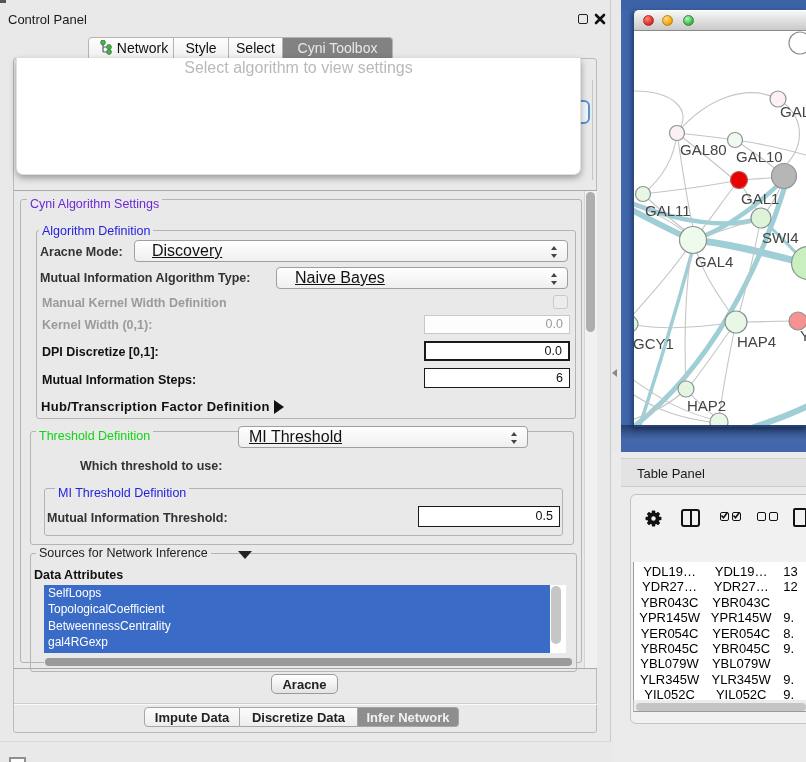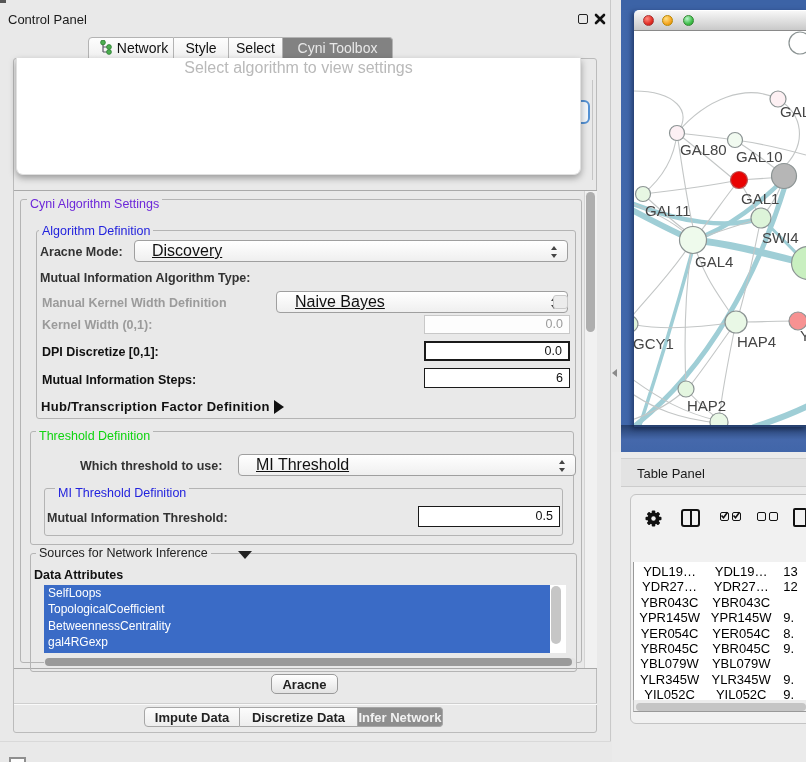--- a/index.html
+++ b/index.html
@@ -71,36 +71,36 @@
 
 <div class="gbox" style="left:20px;top:199px;width:562px;height:464px;"></div>
 <div class="gtitle" style="left:27px;top:197px;color:#6d28d9;">Cyni Algorithm Settings</div>
 
 <div class="gbox" style="left:36px;top:230px;width:540px;height:189px;"></div>
 <div class="gtitle" style="left:39px;top:224px;color:#2222dd;">Algorithm Definition</div>
 
 <div class="lbl abs" style="left:40px;top:245px;">Aracne Mode:</div>
 <div class="combo" style="left:134px;top:240px;width:434px;padding-left:17px;">Discovery<span class="spin"></span></div>
 <div class="lbl abs" style="left:40px;top:271px;">Mutual Information Algorithm Type:</div>
-<div class="combo" style="left:276px;top:267px;width:292px;padding-left:18px;margin-top:24px;">Naive Bayes<span class="spin"></span></div>
+<div class="combo" style="left:276px;top:267px;width:292px;padding-left:18px;">Naive Bayes<span class="spin"></span></div>
 <div class="glbl abs" style="left:42px;top:296px;">Manual Kernel Width Definition</div>
 <div class="abs" style="left:553px;top:295px;width:15px;height:14px;background:#ececec;border:1px solid #c9c9c9;border-radius:3px;"></div>
 <div class="glbl abs" style="left:42px;top:318px;">Kernel Width (0,1):</div>
 <div class="field" style="left:424px;top:315px;width:146px;height:19px;border:1px solid #c8c8c8;color:#9b9b9b;background:#fdfdfd;line-height:17px;">0.0</div>
 <div class="lbl abs" style="left:42px;top:345px;color:#111;">DPI Discretize [0,1]:</div>
 <div class="field" style="left:424px;top:341px;width:146px;height:20px;border:2px solid #1a1a1a;line-height:16px;">0.0</div>
 <div class="lbl abs" style="left:42px;top:373px;color:#111;">Mutual Information Steps:</div>
 <div class="field" style="left:424px;top:368px;width:146px;height:20px;border:1px solid #1a1a1a;line-height:18px;">6</div>
 <div class="lbl abs" style="left:41px;top:399px;color:#111;font-size:13px;letter-spacing:0.3px;">Hub/Transcription Factor Definition</div>
 <div class="abs" style="left:274px;top:400px;width:0;height:0;border-top:7px solid transparent;border-bottom:7px solid transparent;border-left:10px solid #111;"></div>
 
 <div class="gbox" style="left:30px;top:431px;width:544px;height:114px;"></div>
 <div class="gtitle" style="left:36px;top:429px;color:#10d410;">Threshold Definition</div>
 <div class="lbl abs" style="left:80px;top:459px;">Which threshold to use:</div>
-<div class="combo" style="left:238px;top:454px;width:338px;padding-left:17px;">MI Threshold<span class="spin"></span></div>
+<div class="combo" style="left:238px;top:426px;width:290px;padding-left:10px;">MI Threshold<span class="spin"></span></div>
 <div class="gbox" style="left:44px;top:488px;width:519px;height:48px;"></div>
 <div class="gtitle" style="left:55px;top:486px;color:#2222dd;text-align:right;">MI Threshold Definition</div>
 <div class="lbl abs" style="left:47px;top:511px;">Mutual Information Threshold:</div>
 <div class="field" style="left:418px;top:506px;width:142px;height:21px;border:1px solid #1a1a1a;line-height:19px;">0.5</div>
 
 <div class="gbox" style="left:30px;top:553px;width:547px;height:119px;"></div>
 <div class="gtitle" style="left:36px;top:546px;color:#222;">Sources for Network Inference</div>
 <div class="abs" style="left:238px;top:551px;width:0;height:0;border-left:7px solid transparent;border-right:7px solid transparent;border-top:8px solid #222;"></div>
 <div class="lbl abs" style="left:34px;top:568px;color:#111;">Data Attributes</div>
 
@@ -116,21 +116,21 @@
 <div class="abs" style="left:44px;top:658px;width:532px;height:8px;background:#e4e4e4;border-radius:4px;"></div>
 <div class="abs" style="left:45px;top:658px;width:527px;height:8px;background:#9a9a9a;border-radius:4px;"></div>
 
 <div class="abs" style="left:271px;top:674px;width:67px;height:20px;border:1px solid #9a9a9a;border-radius:5px;background:linear-gradient(#ffffff,#e3e3e3);font-size:13px;font-weight:bold;color:#222;text-align:center;line-height:19px;">Aracne</div>
 <div class="abs" style="left:14px;top:703px;width:583px;height:1px;background:#cfcfcf;"></div>
 <div class="abs" style="left:14px;top:704px;width:583px;height:1px;background:#fafafa;"></div>
 
 <div class="abs" style="left:144px;top:707px;height:20px;display:flex;" id="btabs">
   <div class="btab" style="width:96px;border-top-left-radius:4px;border-bottom-left-radius:4px;border-left:1px solid #a6a6a6;">Impute Data</div>
   <div class="btab" style="width:118px;">Discretize Data</div>
-  <div class="btab bsel" style="width:85px;border-top-right-radius:4px;border-bottom-right-radius:4px;">Infer Network</div>
+  <div class="btab bsel" style="width:101px;border-top-right-radius:4px;border-bottom-right-radius:4px;">Infer Network</div>
 </div>
 <style>
 .btab { height:20px; background:linear-gradient(#fcfcfc,#ededed); border:1px solid #a6a6a6; border-left:none;
   font-size:13px; font-weight:bold; color:#222; text-align:center; line-height:19px; }
 .bsel { background:#8e8e8e !important; color:#f2f2f2 !important; }
 </style>
 
 <div class="abs" style="left:9px;top:757px;width:17px;height:10px;border:2px solid #8f8f8f;background:#fdfdfd;"></div>
 
 <div class="abs" style="left:16px;top:58px;width:565px;height:117px;background:#fff;border-radius:0 0 7px 7px;box-shadow:0 3px 7px rgba(0,0,0,0.35);border:1px solid #e0e0e0;border-top:none;">

